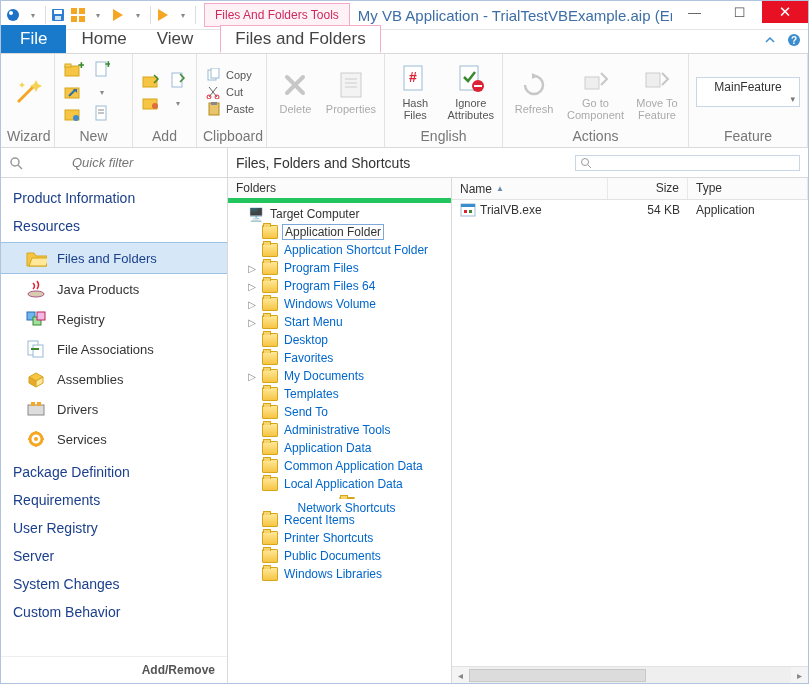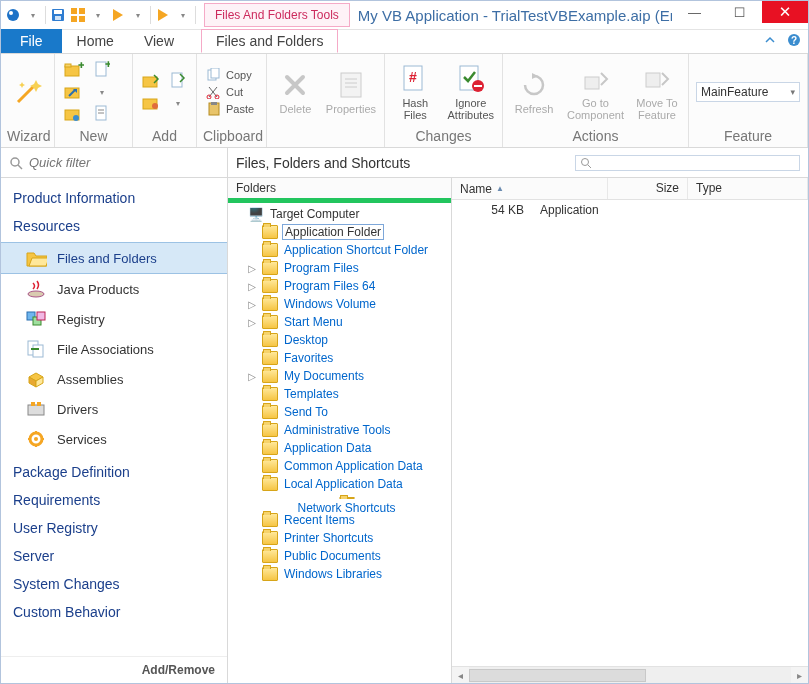--- a/index.html
+++ b/index.html
@@ -9,46 +9,46 @@
   .qat { display:flex; align-items:center; gap:4px; padding:0 4px; height:100%; }
   .qat .icon { width:16px; height:16px; display:flex; align-items:center; justify-content:center; font-size:12px; color:#3b8dcf;}
   .qat-sep { width:1px; height:18px; background:#ddd; }
   .context-tab { border:1px solid #f5aac7; background:#fef2f7; color:#cc2a5d; padding:4px 10px; font-size:12px; margin-left:4px; position:relative; top:0px; }
   .title-text { flex:1; text-align:center; color:#3d6ea5; font-size:15px; padding:0 8px; white-space:nowrap; overflow:hidden; }
   .win-controls { display:flex; height:100%; }
   .win-btn { width:45px; height:22px; display:flex; align-items:center; justify-content:center; font-size:13px; color:#555;}
   .win-btn.close { background:#e81123; color:#fff; width:46px; height:22px; font-size:15px;}
   
   .ribbon-tabs { height:24px; display:flex; align-items:flex-end; background:#fff; border-bottom:1px solid #d9d9d9; position:relative;}
-  .ribbon-tab { padding:3px 14px; font-size:14px; color:#444; border:1px solid transparent; cursor:pointer;}
+  .ribbon-tab { padding:3px 14px; font-size:17px; color:#444; border:1px solid transparent; cursor:pointer;}
   .ribbon-tab.file { background:#1979ca; color:#fff; font-weight:normal; padding:3px 18px; }
   .ribbon-tab.context-active { background:#fff; border:1px solid #f5aac7; border-bottom:1px solid #fff; color:#444; }
   .ribbon-right { position:absolute; right:6px; top:2px; display:flex; gap:8px; align-items:center;}
   .ribbon-right .rb { width:16px; height:16px; display:flex; align-items:center; justify-content:center; color:#3b8dcf; font-size:12px;}
   
   .ribbon { height:94px; background:#fcfcfc; border-bottom:1px solid #d9d9d9; display:flex;}
   .group { border-right:1px solid #e2e2e2; display:flex; flex-direction:column; justify-content:space-between; padding:4px 6px 0; }
   .group-body { flex:1; display:flex; align-items:center; gap:6px; }
   .group-label { text-align:center; font-size:14px; color:#777; padding:2px 0 3px; }
   .big-btn { display:flex; flex-direction:column; align-items:center; justify-content:center; width:60px; gap:2px; color:#444; padding:2px;}
   .big-btn .bicon { width:32px; height:32px; display:flex; align-items:center; justify-content:center; }
   .big-btn span.lbl { font-size:11px; text-align:center; line-height:1.1; color:#555;}
   .big-btn.disabled span.lbl, .big-btn.disabled { color:#aaa; }
   .mini-grid { display:grid; grid-template-columns:repeat(2,26px); gap:2px;}
   .mini-grid .m { width:26px; height:20px; display:flex; align-items:center; justify-content:center;}
   .clip-col { display:flex; flex-direction:column; gap:1px;}
   .clip-col .row { display:flex; align-items:center; gap:4px; font-size:11px; color:#555; padding:1px 3px;}
-  .feature-box { border:1px solid #c9d6e6; padding:2px 4px; display:flex; align-items:center; font-size:12px; color:#333; min-width:104px; background:#fff;}
+  .feature-box { border:1px solid #c9d6e6; padding:2px 4px; display:flex; align-items:center; font-size:12px; color:#333; min-width:104px; background:#fff;flex-direction:column;}
   .feature-box .drop { margin-left:auto; font-size:9px; color:#777;}
   
   .main { display:flex; height: calc(684px - 29px - 24px - 94px - 2px); }
   
   .nav { width:227px; border-right:1px solid #d9d9d9; display:flex; flex-direction:column;}
   .quickfilter { height:30px; border-bottom:1px solid #d9d9d9; display:flex; align-items:center; padding:0 8px; gap:6px; color:#888;}
-  .quickfilter input { border:none; outline:none; flex:1; font-size:13px; font-style:italic; color:#701a75; background:transparent;}
+  .quickfilter input { border:none; outline:none; flex:1; font-size:13px; font-style:italic; color:#701a75; background:transparent;margin-left:43px;}
   .nav-scroll { flex:1; overflow-y:auto; padding:6px 0 0;}
   .nav-section { color:#1b3f8b; font-size:14px; padding:6px 12px; cursor:pointer;}
   .nav-items { padding:2px 0 4px;}
   .nav-item { display:flex; align-items:center; gap:10px; padding:5px 12px 5px 24px; font-size:13px; color:#333; cursor:pointer;}
   .nav-item.selected { background:#d6e8f7; border:1px solid #9cc2e4; border-left:none; border-right:none; color:#1b3f8b;}
   .nav-item .nicon { width:22px; height:20px; display:flex; align-items:center; justify-content:center;}
   .nav-footer { text-align:right; padding:6px 12px; color:#555; font-weight:bold; font-size:12px; border-top:1px solid #eee;}
   
   .content { flex:1; display:flex; flex-direction:column;}
   .content-header { height:30px; border-bottom:1px solid #d9d9d9; display:flex; align-items:center; padding:0 8px;}
@@ -321,21 +321,21 @@
               <rect x="4" y="2" width="18" height="24" fill="#fff" stroke="#9bb9d4"></rect>
               <polyline points="8,13 12,17 19,8" fill="none" stroke="#3a8a2f" stroke-width="2.5"></polyline>
               <circle cx="22" cy="22" r="6" fill="#d23"></circle>
               <rect x="18" y="21" width="8" height="2" fill="#fff"></rect>
             </svg>
           </div>
         <span class="lbl" style="white-space:pre">Ignore
 Attributes</span>
       </div>
     </div>
-    <div class="group-label">Changes</div>
+    <div class="group-label">English</div>
   </div>
 
   <div class="group" style="width:186px">
     <div class="group-body">
       <div class="big-btn disabled">
         <div class="bicon">
             <svg width="28" height="28">
               <path d="M14 5 A9 9 0 1 1 5 14" fill="none" stroke="#c7c7c7" stroke-width="2.5"></path>
               <polygon points="12,2 18,5 12,8" fill="#c7c7c7"></polygon>
             </svg>
@@ -602,20 +602,31 @@
         <div class="col-header">
           <div class="col name">
               <span>Name</span> 
               <span class="sort-arrow">▲</span>
             </div>
           <div class="col size">Size</div>
           <div class="col type">Type</div>
         </div>
         <div class="files-rows" id="files-rows">
             <div class="file-row">
+              <div class="c name">
+                <span>
+                  <svg width="16" height="16">
+                    <rect x="1" y="2" width="14" height="12" fill="#fff" stroke="#9bb9d4"></rect>
+                    <rect x="1" y="2" width="14" height="3" fill="#3b8dcf"></rect>
+                    <rect x="4" y="8" width="3" height="3" fill="#d23"></rect>
+                    <rect x="9" y="8" width="3" height="3" fill="#3a8a2f"></rect>
+                  </svg>
+                </span>
+                <span>TrialVB.exe</span>
+              </div>
               <div class="c size">54 KB</div>
               <div class="c type">Application</div>
             </div>
           </div>
         <div class="hscroll-footer">
           <div class="arrow">◂</div>
           <div class="track">
               <div class="thumb"></div>
             </div>
           <div class="arrow">▸</div>

